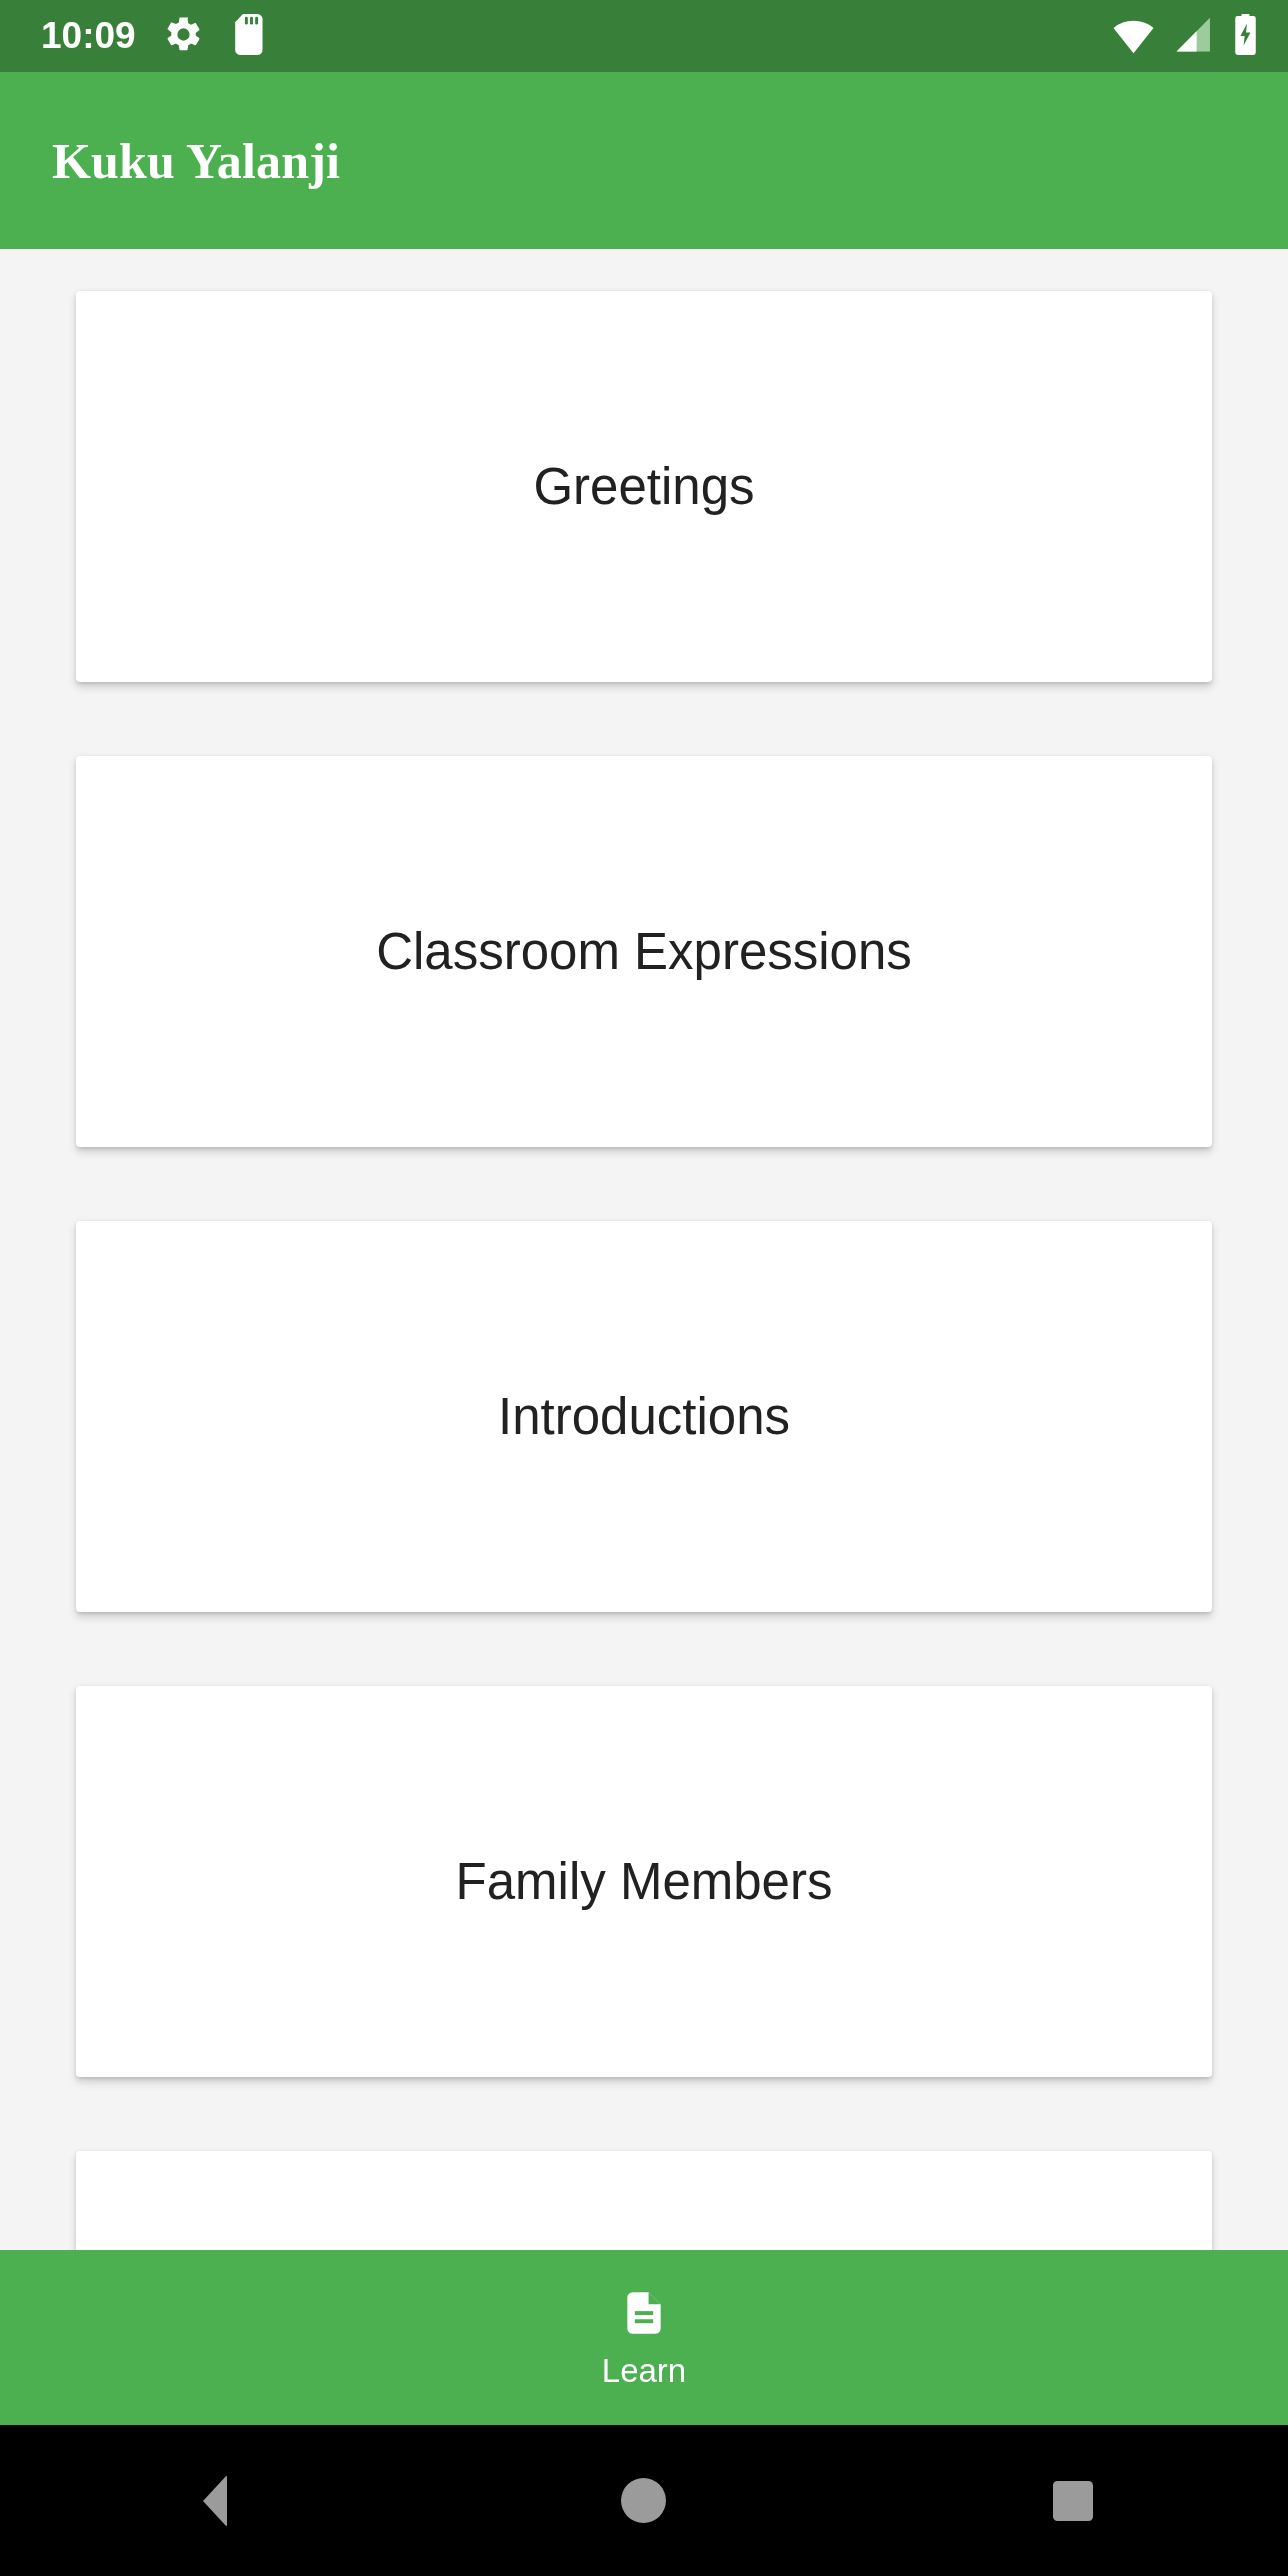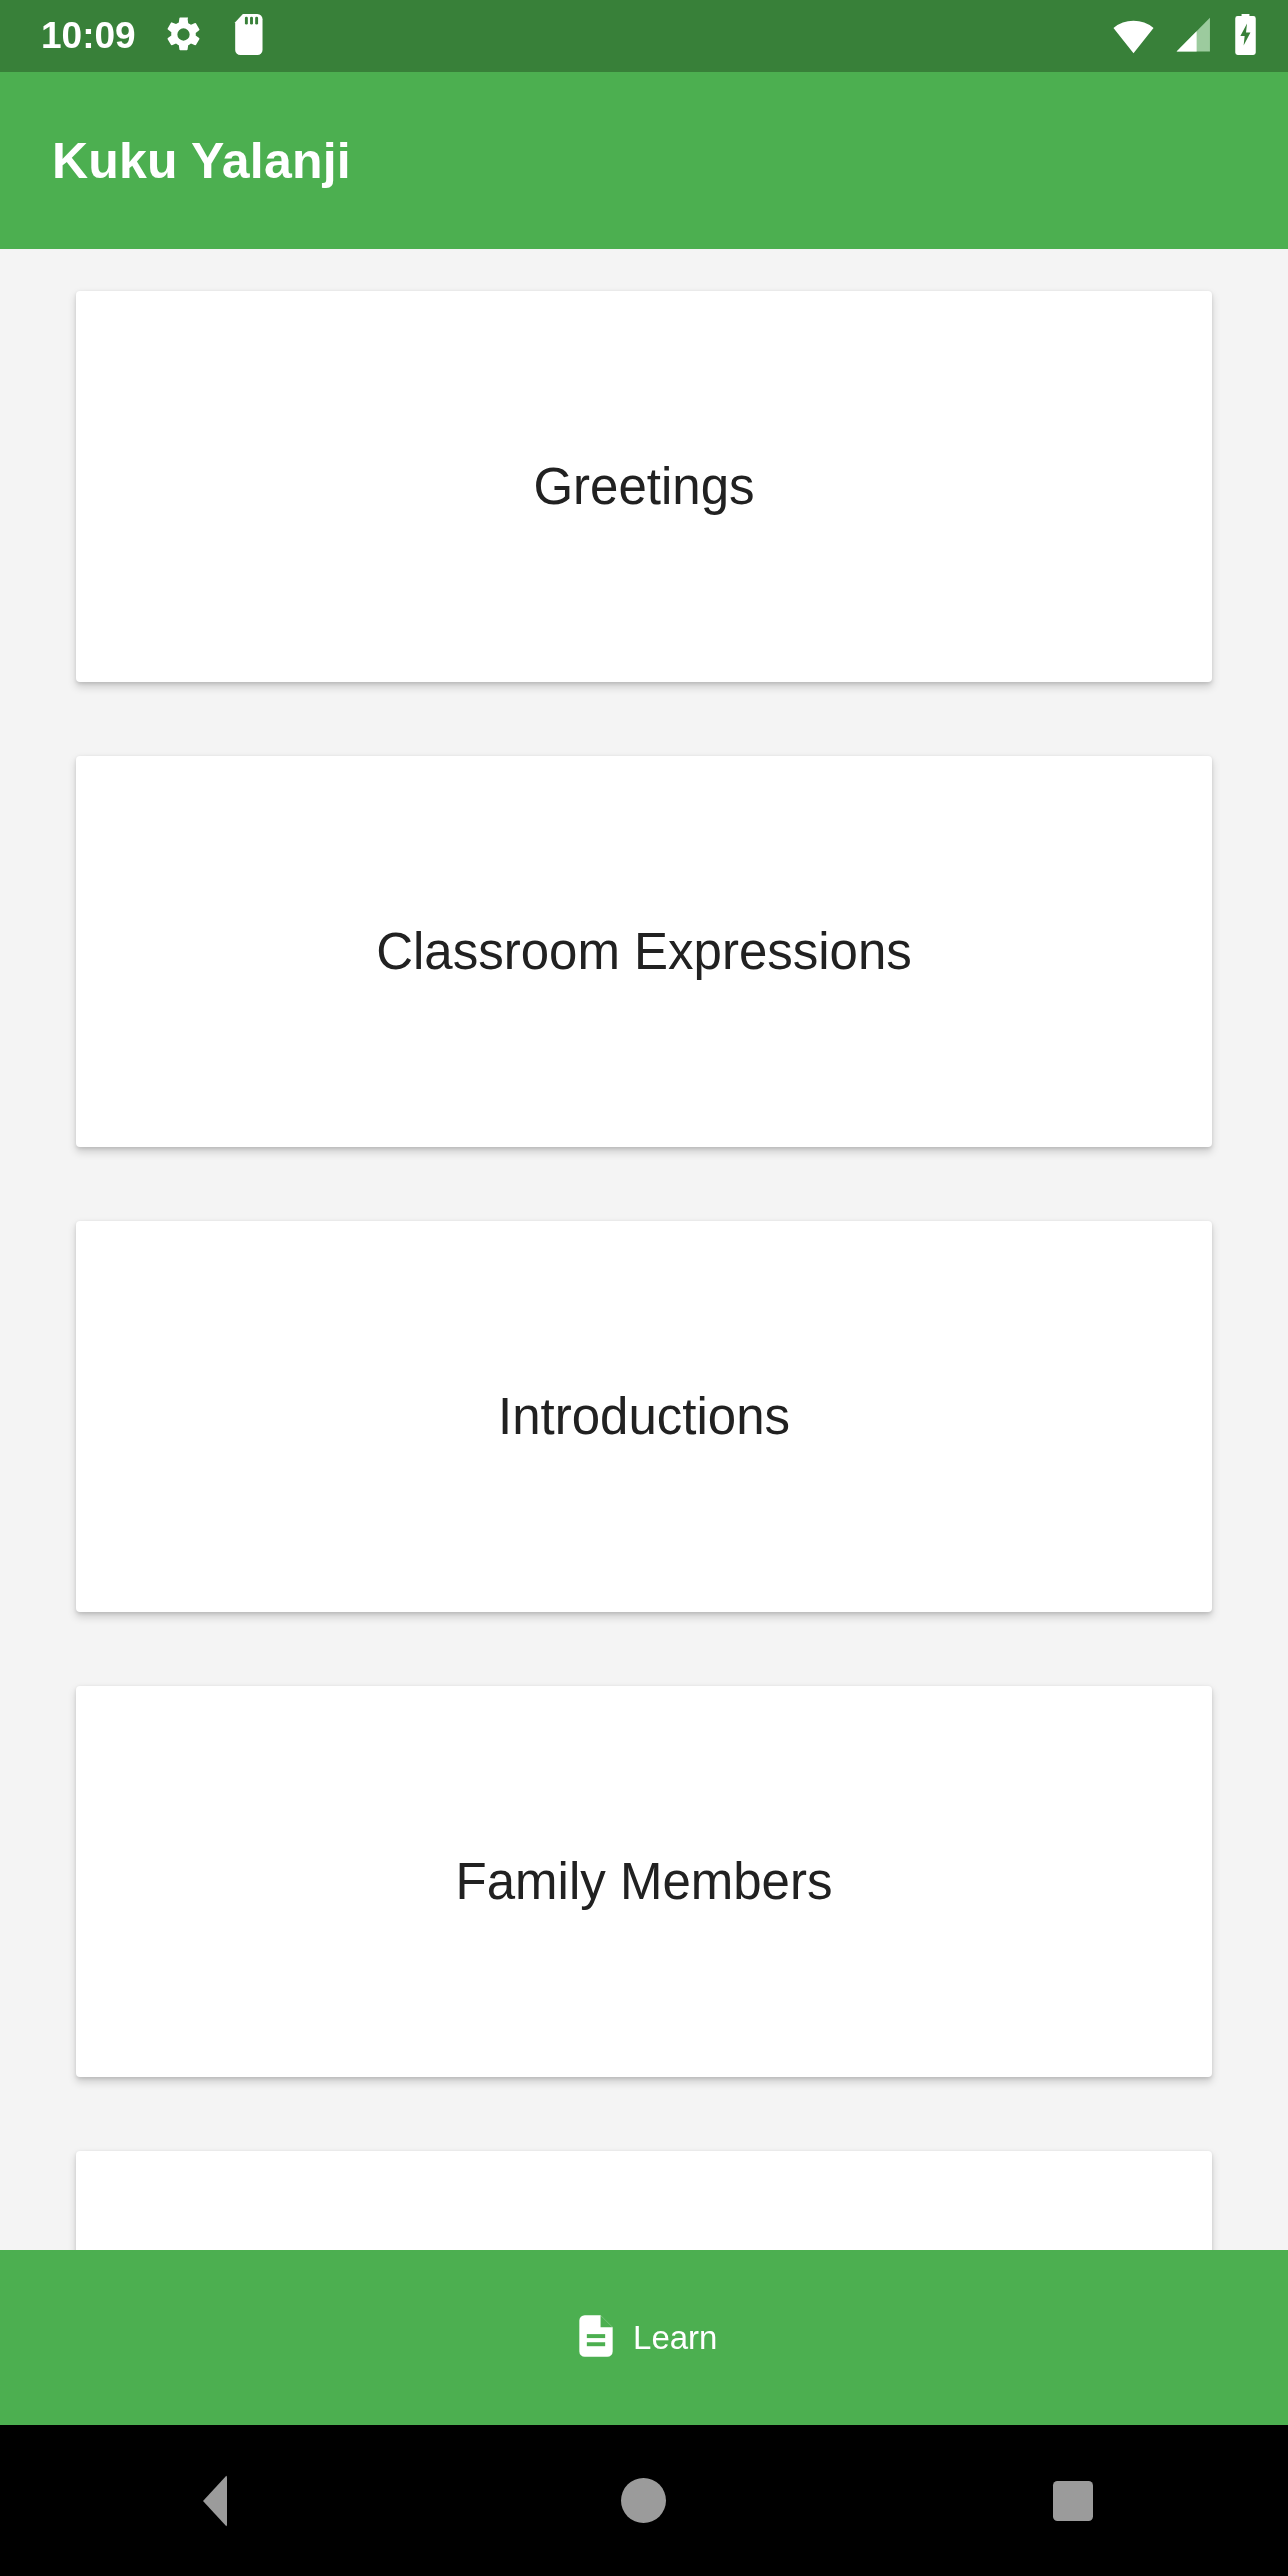--- a/index.html
+++ b/index.html
@@ -67,20 +67,21 @@
     align-items: center;
     box-sizing: border-box;
     padding-left: 52px;
   }
   #app-title {
     color: #ffffff;
     font-size: 50px;
     font-weight: bold;
     letter-spacing: 0.2px;
     white-space: nowrap;
+    font-family: Liberation Serif, serif;
   }
 
   
   #content {
     position: absolute;
     left: 0; top: 249px;
     width: 1288px;
     height: 2001px;
     background: #f4f4f4;
     overflow: hidden;
@@ -120,21 +121,21 @@
     width: 1288px;
     height: 175px;
     background: #4CAF50;
     display: flex;
     align-items: center;
   }
   .nav-item {
     flex: 1;
     height: 100%;
     display: flex;
-    flex-direction: row;
+    flex-direction: column;
     align-items: center;
     justify-content: center;
     gap: 12.5px;
   }
   .nav-icon { display: block; }
   .nav-label {
     color: #ffffff;
     font-size: 33px;
     line-height: 1;
     white-space: nowrap;

